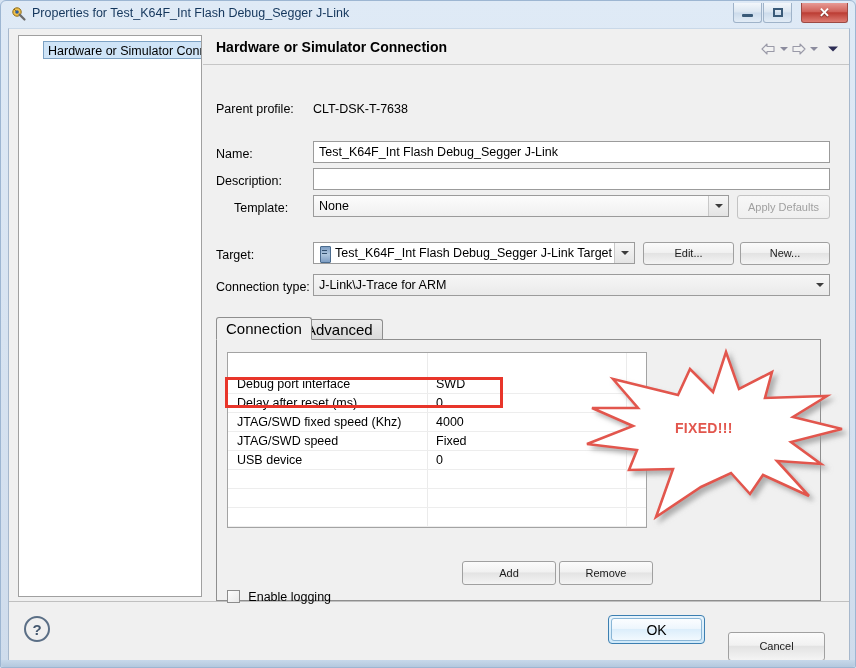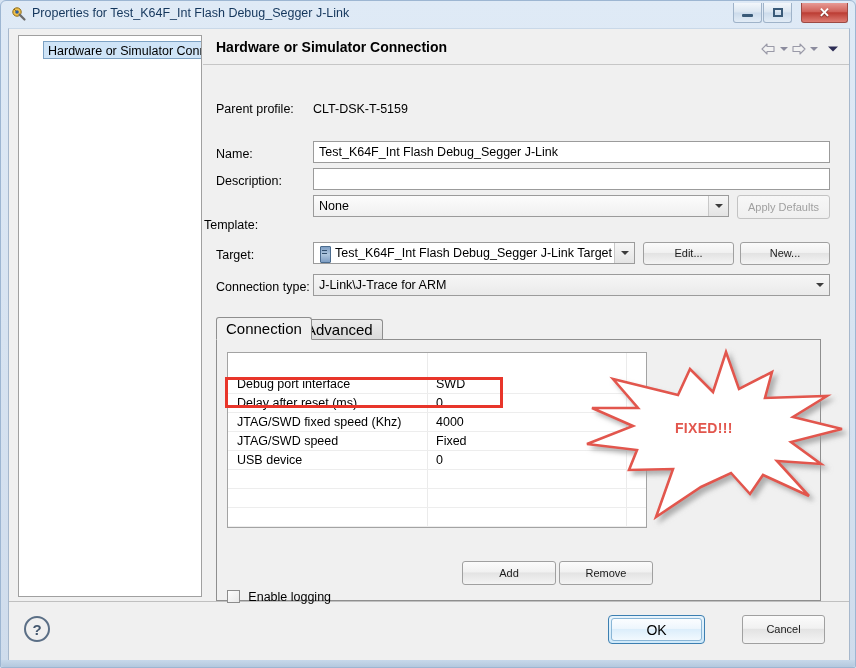--- a/index.html
+++ b/index.html
@@ -293,21 +293,21 @@
     background:linear-gradient(180deg,#e8f4fc 0%,#cfe9fa 100%);
   }
   #btn-ok{
     position:absolute;left:2px;top:2px;right:2px;bottom:2px;
     border:1px solid #8ab6d6;border-radius:3px;
     background:linear-gradient(180deg,#fbfdff 0%,#eef6fd 45%,#dceefb 50%,#f2f9fe 100%);
     display:flex;align-items:center;justify-content:center;
     font-size:14px;
   }
   #btn-cancel{
-    position:absolute;right:24px;top:13px;width:83px;height:29px;
+    position:absolute;right:24px;top:30px;width:97px;height:29px;
     line-height:27px;
     margin-left:33px;
   }
 
   
   #win-bottom{
     position:absolute;left:0;right:0;bottom:0;height:7px;
     background:linear-gradient(180deg,#c7d8ea 0%,#b4c9de 100%);
     border-radius:0 0 3px 3px;
   }
@@ -372,29 +372,29 @@
           </div>
           <div class="nav-chev">
               <div class="tri-down"></div>
             </div>
           <div class="nav-chev" style="margin-left:6px;">
               <div class="tri-down dark"></div>
             </div>
         </div>
 
         <div class="lbl" style="left:13px;top:73px;">Parent profile:</div>
-        <div class="lbl" style="left:110px;top:73px;">CLT-DSK-T-5159</div>
+        <div class="lbl" style="left:110px;top:73px;">CLT-DSK-T-7638</div>
 
         <div class="lbl" style="left:13px;top:118px;">Name:</div>
         <div class="fld" style="left:110px;top:112px;width:517px;">Test_K64F_Int Flash Debug_Segger J-Link</div>
 
         <div class="lbl" style="left:13px;top:145px;">Description:</div>
         <div class="fld" style="left:110px;top:139px;width:517px;" placeholder=""></div>
 
-        <div class="lbl" style="left:1px;top:172px;margin-top:17px;">Template:</div>
+        <div class="lbl" style="left:31px;top:172px;">Template:</div>
         <div class="fld combo" style="left:110px;top:166px;width:416px;">
           <span>None</span>
           <div class="combo-arrow"></div>
         </div>
         <div class="btn disabled" style="left:534px;top:166px;width:93px;">Apply Defaults</div>
 
         <div class="lbl" style="left:13px;top:219px;">Target:</div>
         <div class="fld combo white" style="left:110px;top:213px;width:322px;padding-left:21px;">
           <div id="target-icon"></div>
           <span>Test_K64F_Int Flash Debug_Segger J-Link Target</span>

